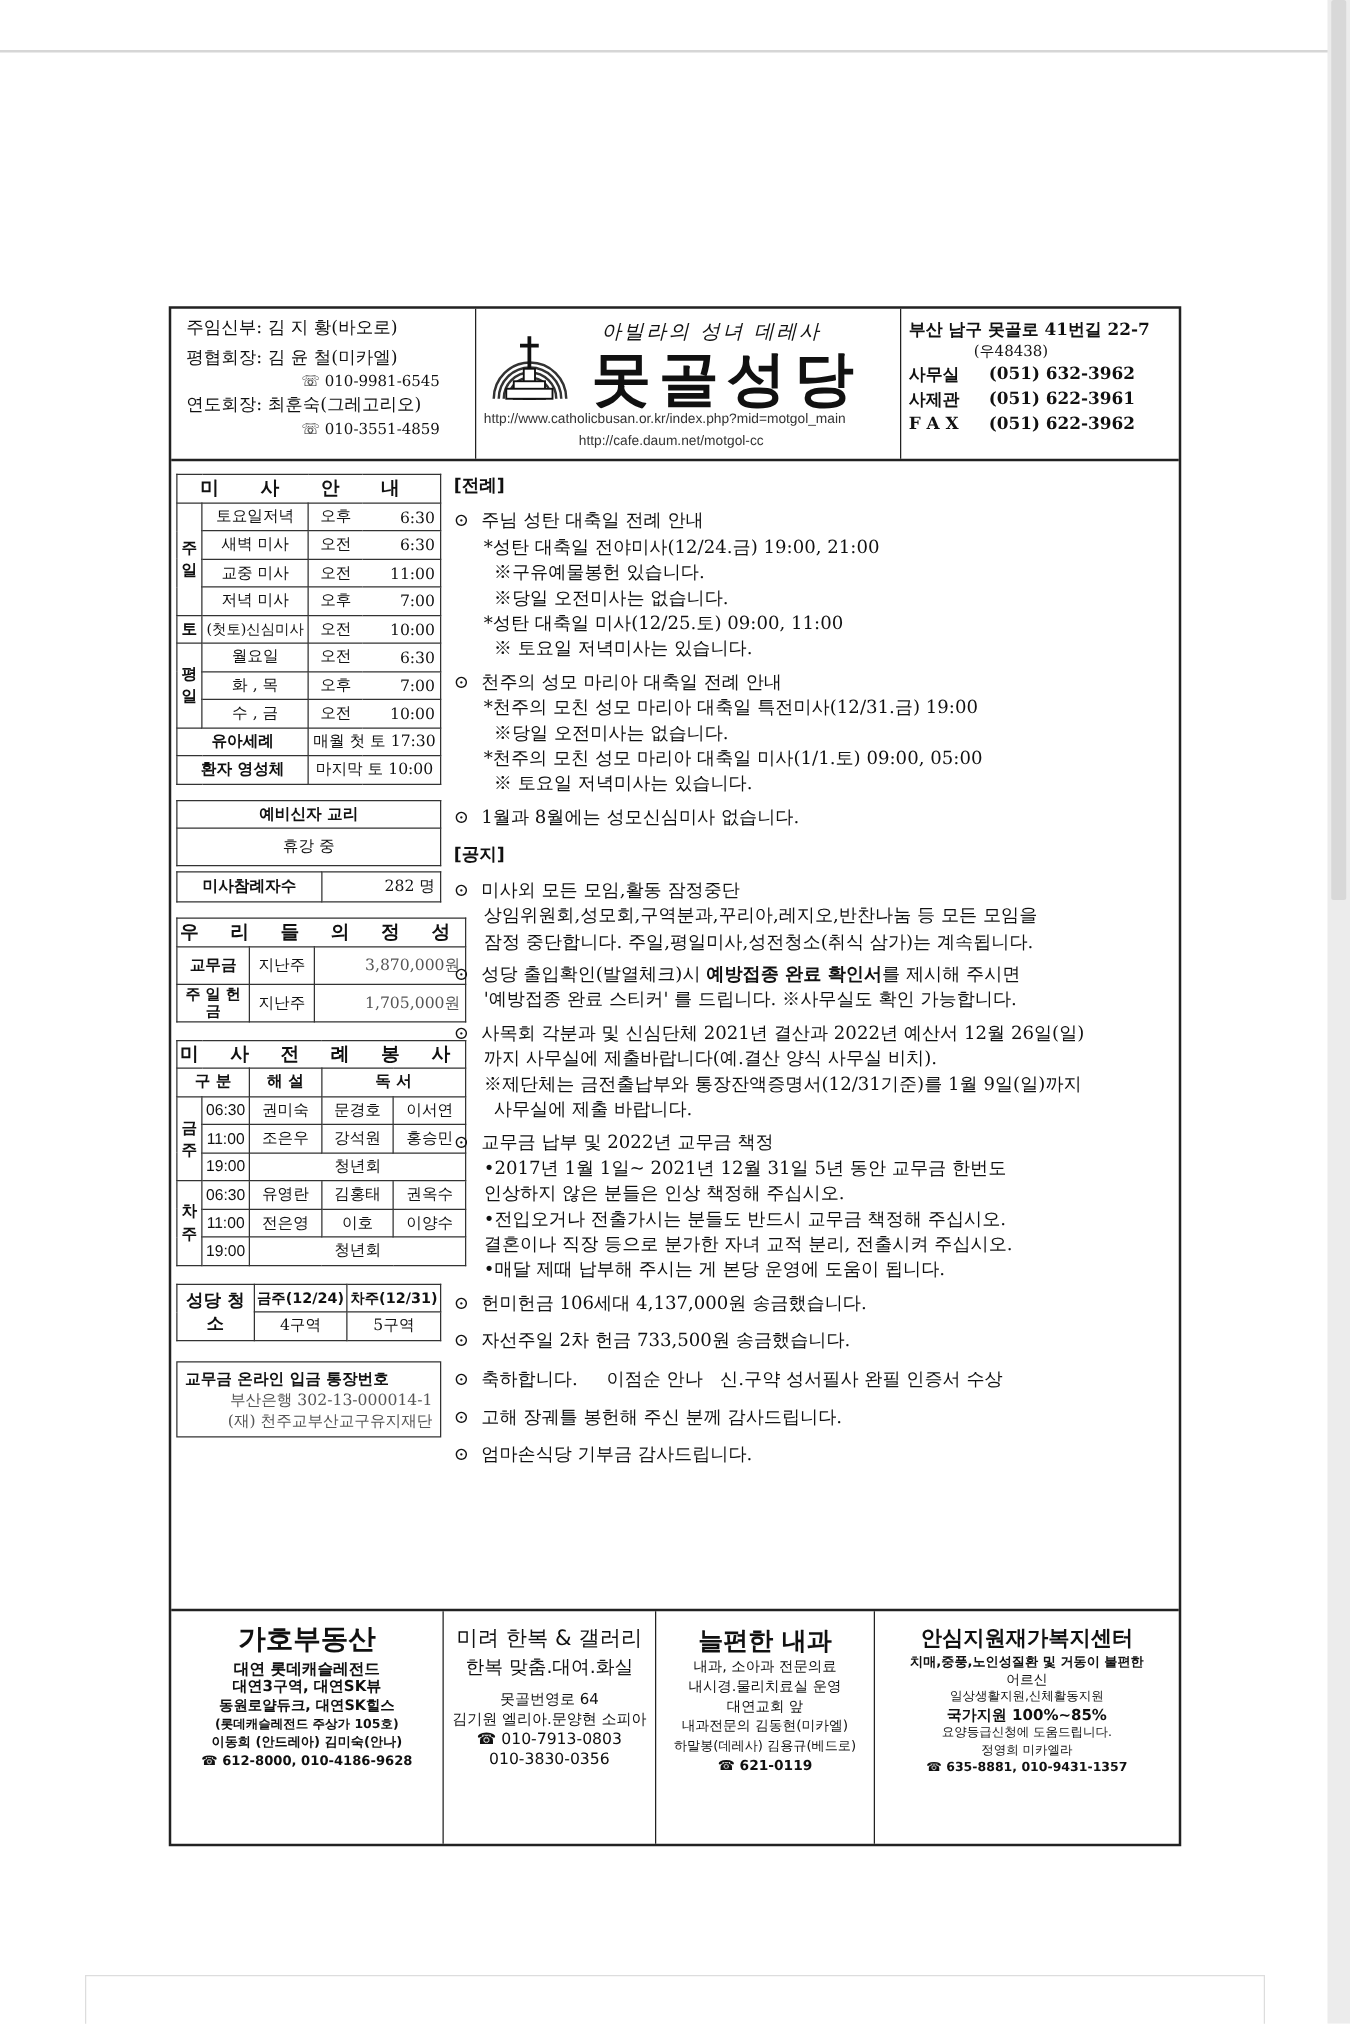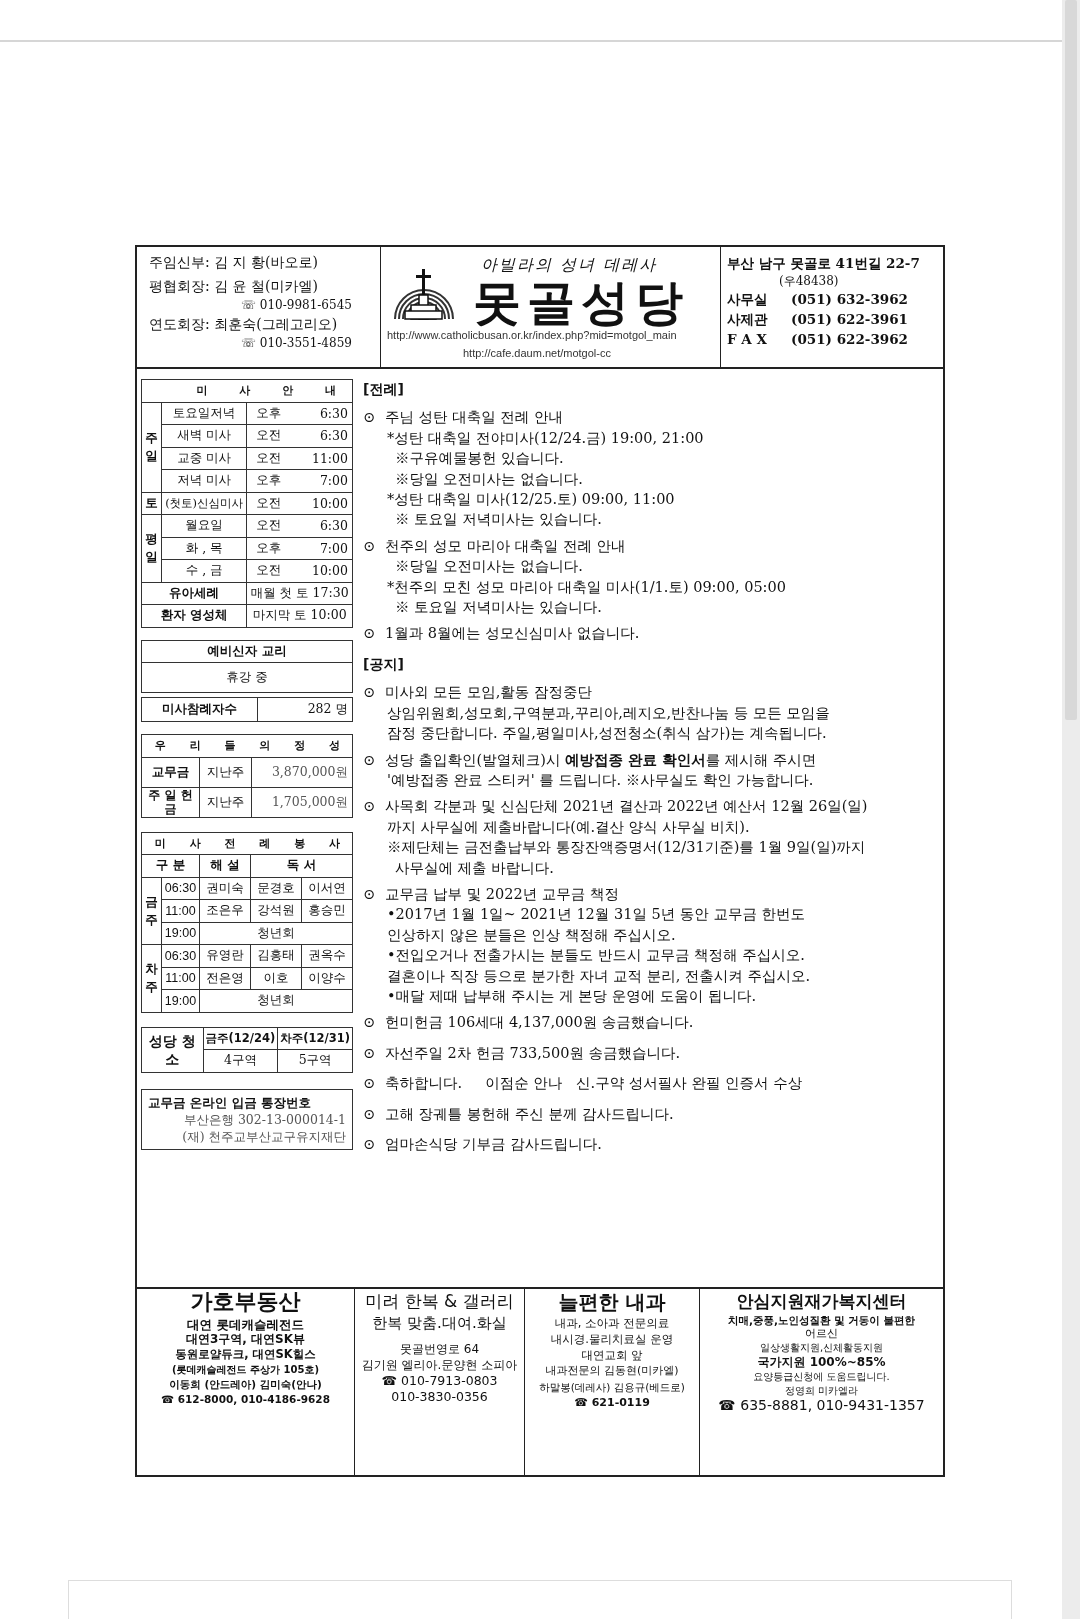--- a/index.html
+++ b/index.html
@@ -27,40 +27,40 @@
   .hdr-right { position: absolute; left: 584px; top: 0; width: 222px; height: 120px; padding: 8px 0 0 6px; font-size: 13.5px; }
   .hdr-right .addr { height: 18px; white-space: nowrap; font-weight: bold; }
   .hdr-right .zip { font-size: 12px; padding-left: 52px; height: 18px; }
   .hdr-right .c { height: 20px; white-space: nowrap; font-weight: bold; display: flex; }
   .hdr-right .c .k { width: 64px; }
 
   
   .lcol { position: absolute; left: 4px; top: 132px; width: 212px; }
   table.t { border-collapse: collapse; width: 212px; font-size: 12.5px; }
   table.t td { border: 1px solid #333; height: 22.5px; text-align: center; padding: 0 2px; white-space: nowrap; }
-  table.t .hd { font-weight: bold; letter-spacing: 14px; font-family: "DejaVu Sans", sans-serif; font-size: 11px; text-align: right; }
+  table.t .hd { font-weight: bold; letter-spacing: 14px; font-family: "DejaVu Sans", sans-serif; font-size: 15px; }
   .bold { font-weight: bold; font-family: "DejaVu Sans", sans-serif; }
   .gray { color: #555; text-align: right; }
   .r { text-align: right !important; padding-right: 4px !important; }
   .box { border: 1.5px solid #333; width: 212px; }
   .mt { margin-top: 8px; }
 
   
   .rcol { position: absolute; left: 226px; top: 132px; width: 580px; font-size: 14.5px; line-height: 20.4px; }
   .sec { font-family: "DejaVu Sans", sans-serif; font-weight: bold; font-size: 14px; margin-bottom: 8px; }
   .item { margin-bottom: 6px; }
   .item .ln { white-space: nowrap; }
   .ind1 { padding-left: 24px; }
   .ind2 { padding-left: 32px; }
   .bul { display: inline-block; width: 22px; }
   .rcol b { font-family: "DejaVu Sans", sans-serif; }
 
   
   .ads { position: absolute; left: 0; top: 1040px; width: 806px; height: 188px; border-top: 2px solid #222; display: flex; }
-  .ad { height: 100%; border-right: 1.5px solid #222; text-align: center; font-family: "DejaVu Sans", sans-serif; }
+  .ad { height: 100%; border-right: 1.5px solid #222; text-align: center; font-family: "DejaVu Sans", sans-serif; padding-top: 10px; }
   .ad:last-child { border-right: none; }
   .ad1 { width: 218px; }
   .ad2 { width: 170px; }
   .ad3 { width: 175px; }
   .ad4 { width: 243px; }
   .ad .big { font-weight: bold; font-size: 21px; line-height: 26px; }
   .ad .md { font-size: 15px; line-height: 20px; }
   .ad .sm { font-size: 11.5px; line-height: 15px; font-weight: bold; }
   .ad .xs { font-size: 11px; line-height: 14px; }
   .ad .nb { font-weight: normal; }
@@ -291,20 +291,21 @@
       <div class="ln"><span class="bul">⊙</span><span>주님 성탄 대축일 전례 안내</span></div>
       <div class="ln ind1">*성탄 대축일 전야미사(12/24.금)   19:00, 21:00</div>
       <div class="ln ind2">※구유예물봉헌 있습니다.</div>
       <div class="ln ind2">※당일 오전미사는 없습니다.</div>
       <div class="ln ind1">*성탄 대축일 미사(12/25.토)         09:00, 11:00</div>
       <div class="ln ind2">※ 토요일 저녁미사는 있습니다.</div>
     </div>
 
     <div class="item">
       <div class="ln"><span class="bul">⊙</span><span>천주의 성모 마리아 대축일 전례 안내</span></div>
+      <div class="ln ind1">*천주의 모친 성모 마리아 대축일 특전미사(12/31.금)   19:00</div>
       <div class="ln ind2">※당일 오전미사는 없습니다.</div>
       <div class="ln ind1">*천주의 모친 성모 마리아 대축일 미사(1/1.토)    09:00, 05:00</div>
       <div class="ln ind2">※ 토요일 저녁미사는 있습니다.</div>
     </div>
 
     <div class="item" style="margin-bottom:10px">
       <div class="ln"><span class="bul">⊙</span><span>1월과 8월에는 성모신심미사 없습니다.</span></div>
     </div>
 
     <div class="sec">[공지]</div>
@@ -381,18 +382,18 @@
       <div class="xs" style="font-weight:bold;line-height:16px">☎ 621-0119</div>
     </div>
     <div class="ad ad4">
       <div class="big" style="font-size:17px;line-height:24px">안심지원재가복지센터</div>
       <div class="xs" style="font-size:10.5px;line-height:14px;font-weight:bold;white-space:nowrap">치매,중풍,노인성질환 및 거동이 불편한</div>
       <div class="xs" style="font-size:11px;line-height:14px">어르신</div>
       <div class="xs" style="font-size:10px;line-height:14px">일상생활지원,신체활동지원</div>
       <div class="sm" style="font-size:12px">국가지원 100%~85%</div>
       <div class="xs" style="font-size:10px;line-height:14px">요양등급신청에 도움드립니다.</div>
       <div class="xs" style="font-size:10px;line-height:14px">정영희 미카엘라</div>
-      <div class="xs" style="font-size:14px;line-height:14px;font-weight:normal">☎ 635-8881, 010-9431-1357</div>
+      <div class="xs" style="font-size:10px;line-height:14px;font-weight:bold">☎ 635-8881, 010-9431-1357</div>
     </div>
   </div>
 </div>
 
 <div class="bottom-card"></div>
 
 </body></html>

